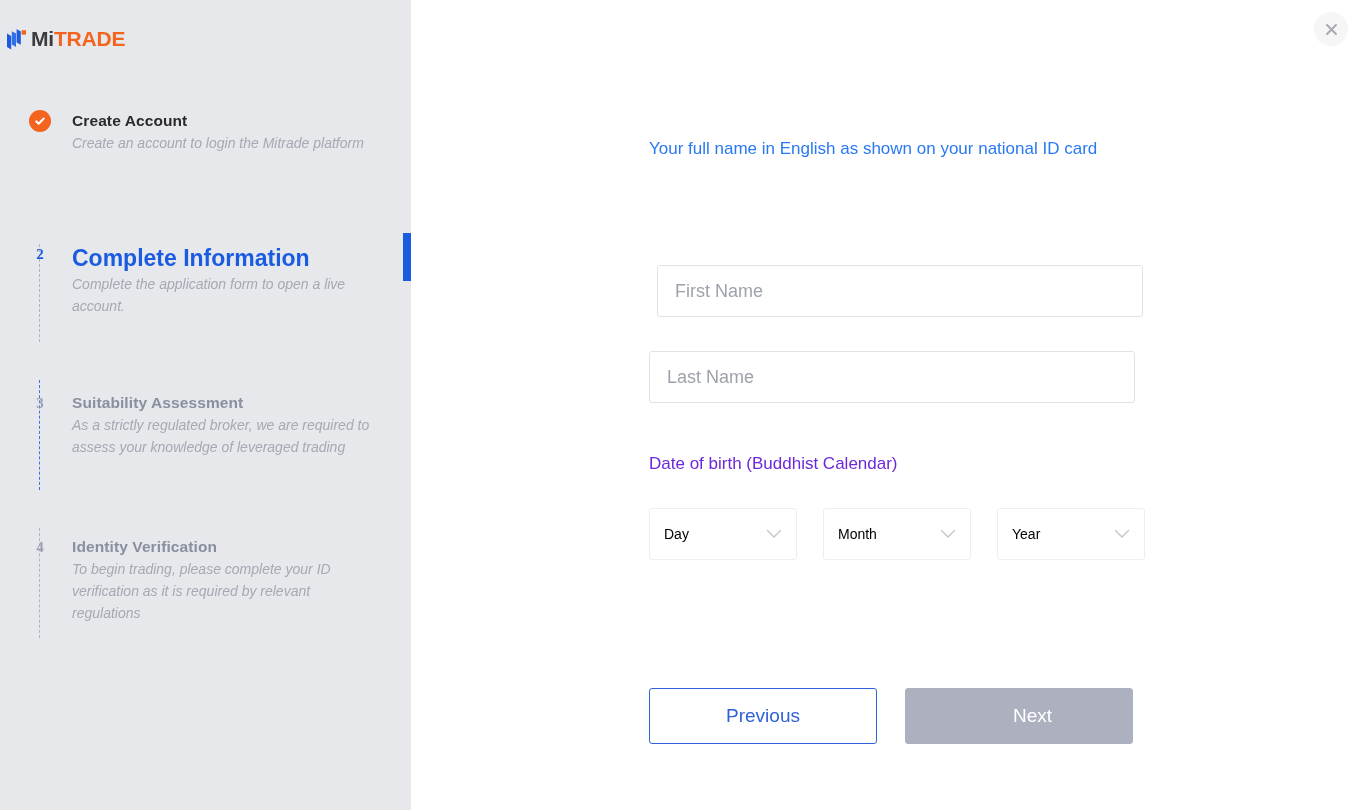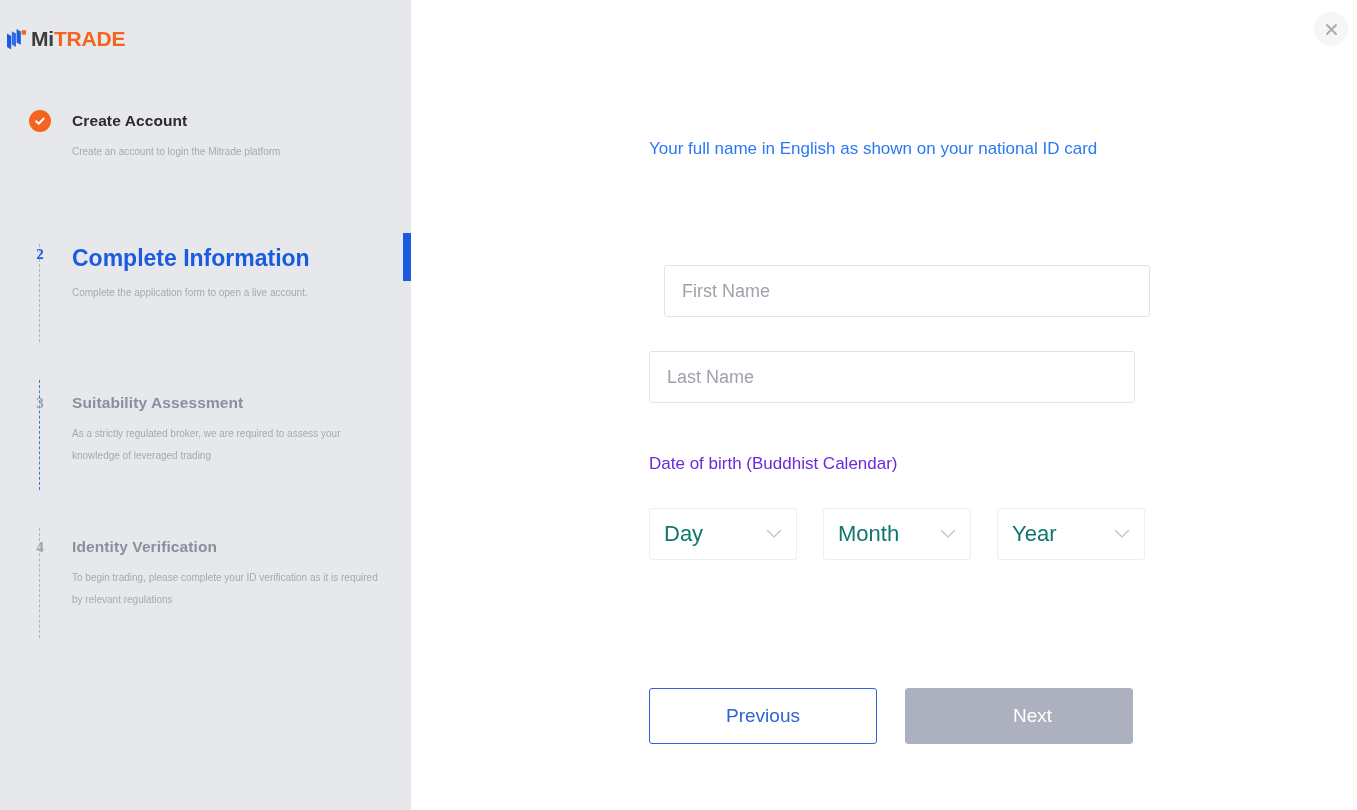--- a/index.html
+++ b/index.html
@@ -113,25 +113,25 @@
   }
   .step-title.muted { color: #8a8f9e; }
   .step-title.active {
     color: #1a5be0;
     font-size: 23px;
     line-height: 30px;
     letter-spacing: 0;
   }
 
   .step-desc {
-    margin-top: 9px;
-    font-size: 10px;
+    font-size: 14px;
     line-height: 22px;
     color: #a6a9b3;
     max-width: 305px;
+    font-style: italic;
   }
   .step-desc.wide { max-width: 310px; }
 
   .step-connector {
     position: absolute;
     left: 39px;
     width: 0;
     border-left: 1px dashed #b0b4c0;
   }
   .step-connector.active { border-left-color: #3d72e8; }
@@ -204,21 +204,21 @@
     border-radius: 3px;
     background: #ffffff;
     font-family: "Liberation Sans", sans-serif;
     font-size: 18px;
     color: #333333;
     padding: 0 17px;
     outline: none;
   }
   .text-field::placeholder { color: #9ea2ab; }
 
-  #first-name-wrap { position: absolute; top: 135px; left: 15px; }
+  #first-name-wrap { position: absolute; top: 135px; left: 8px; }
   #last-name-wrap  { position: absolute; top: 221px; left: 0; }
 
   .dob-label {
     position: absolute;
     top: 322px;
     left: 0;
     font-size: 17px;
     line-height: 24px;
     color: #6d28d9;
   }
@@ -238,22 +238,22 @@
     border: 1px solid #eceef1;
     border-radius: 3px;
     background: #ffffff;
     display: flex;
     align-items: center;
     padding: 0 14px;
     cursor: pointer;
   }
 
   .select-value {
-    font-size: 22px;
-    color: #0f766e;
+    font-size: 14px;
+    color: #000000;
     flex: 1 1 auto;
     white-space: nowrap;
   }
 
   .chevron { flex: 0 0 auto; display: block; }
 
   .btn-row {
     position: absolute;
     top: 558px;
     left: 0;

